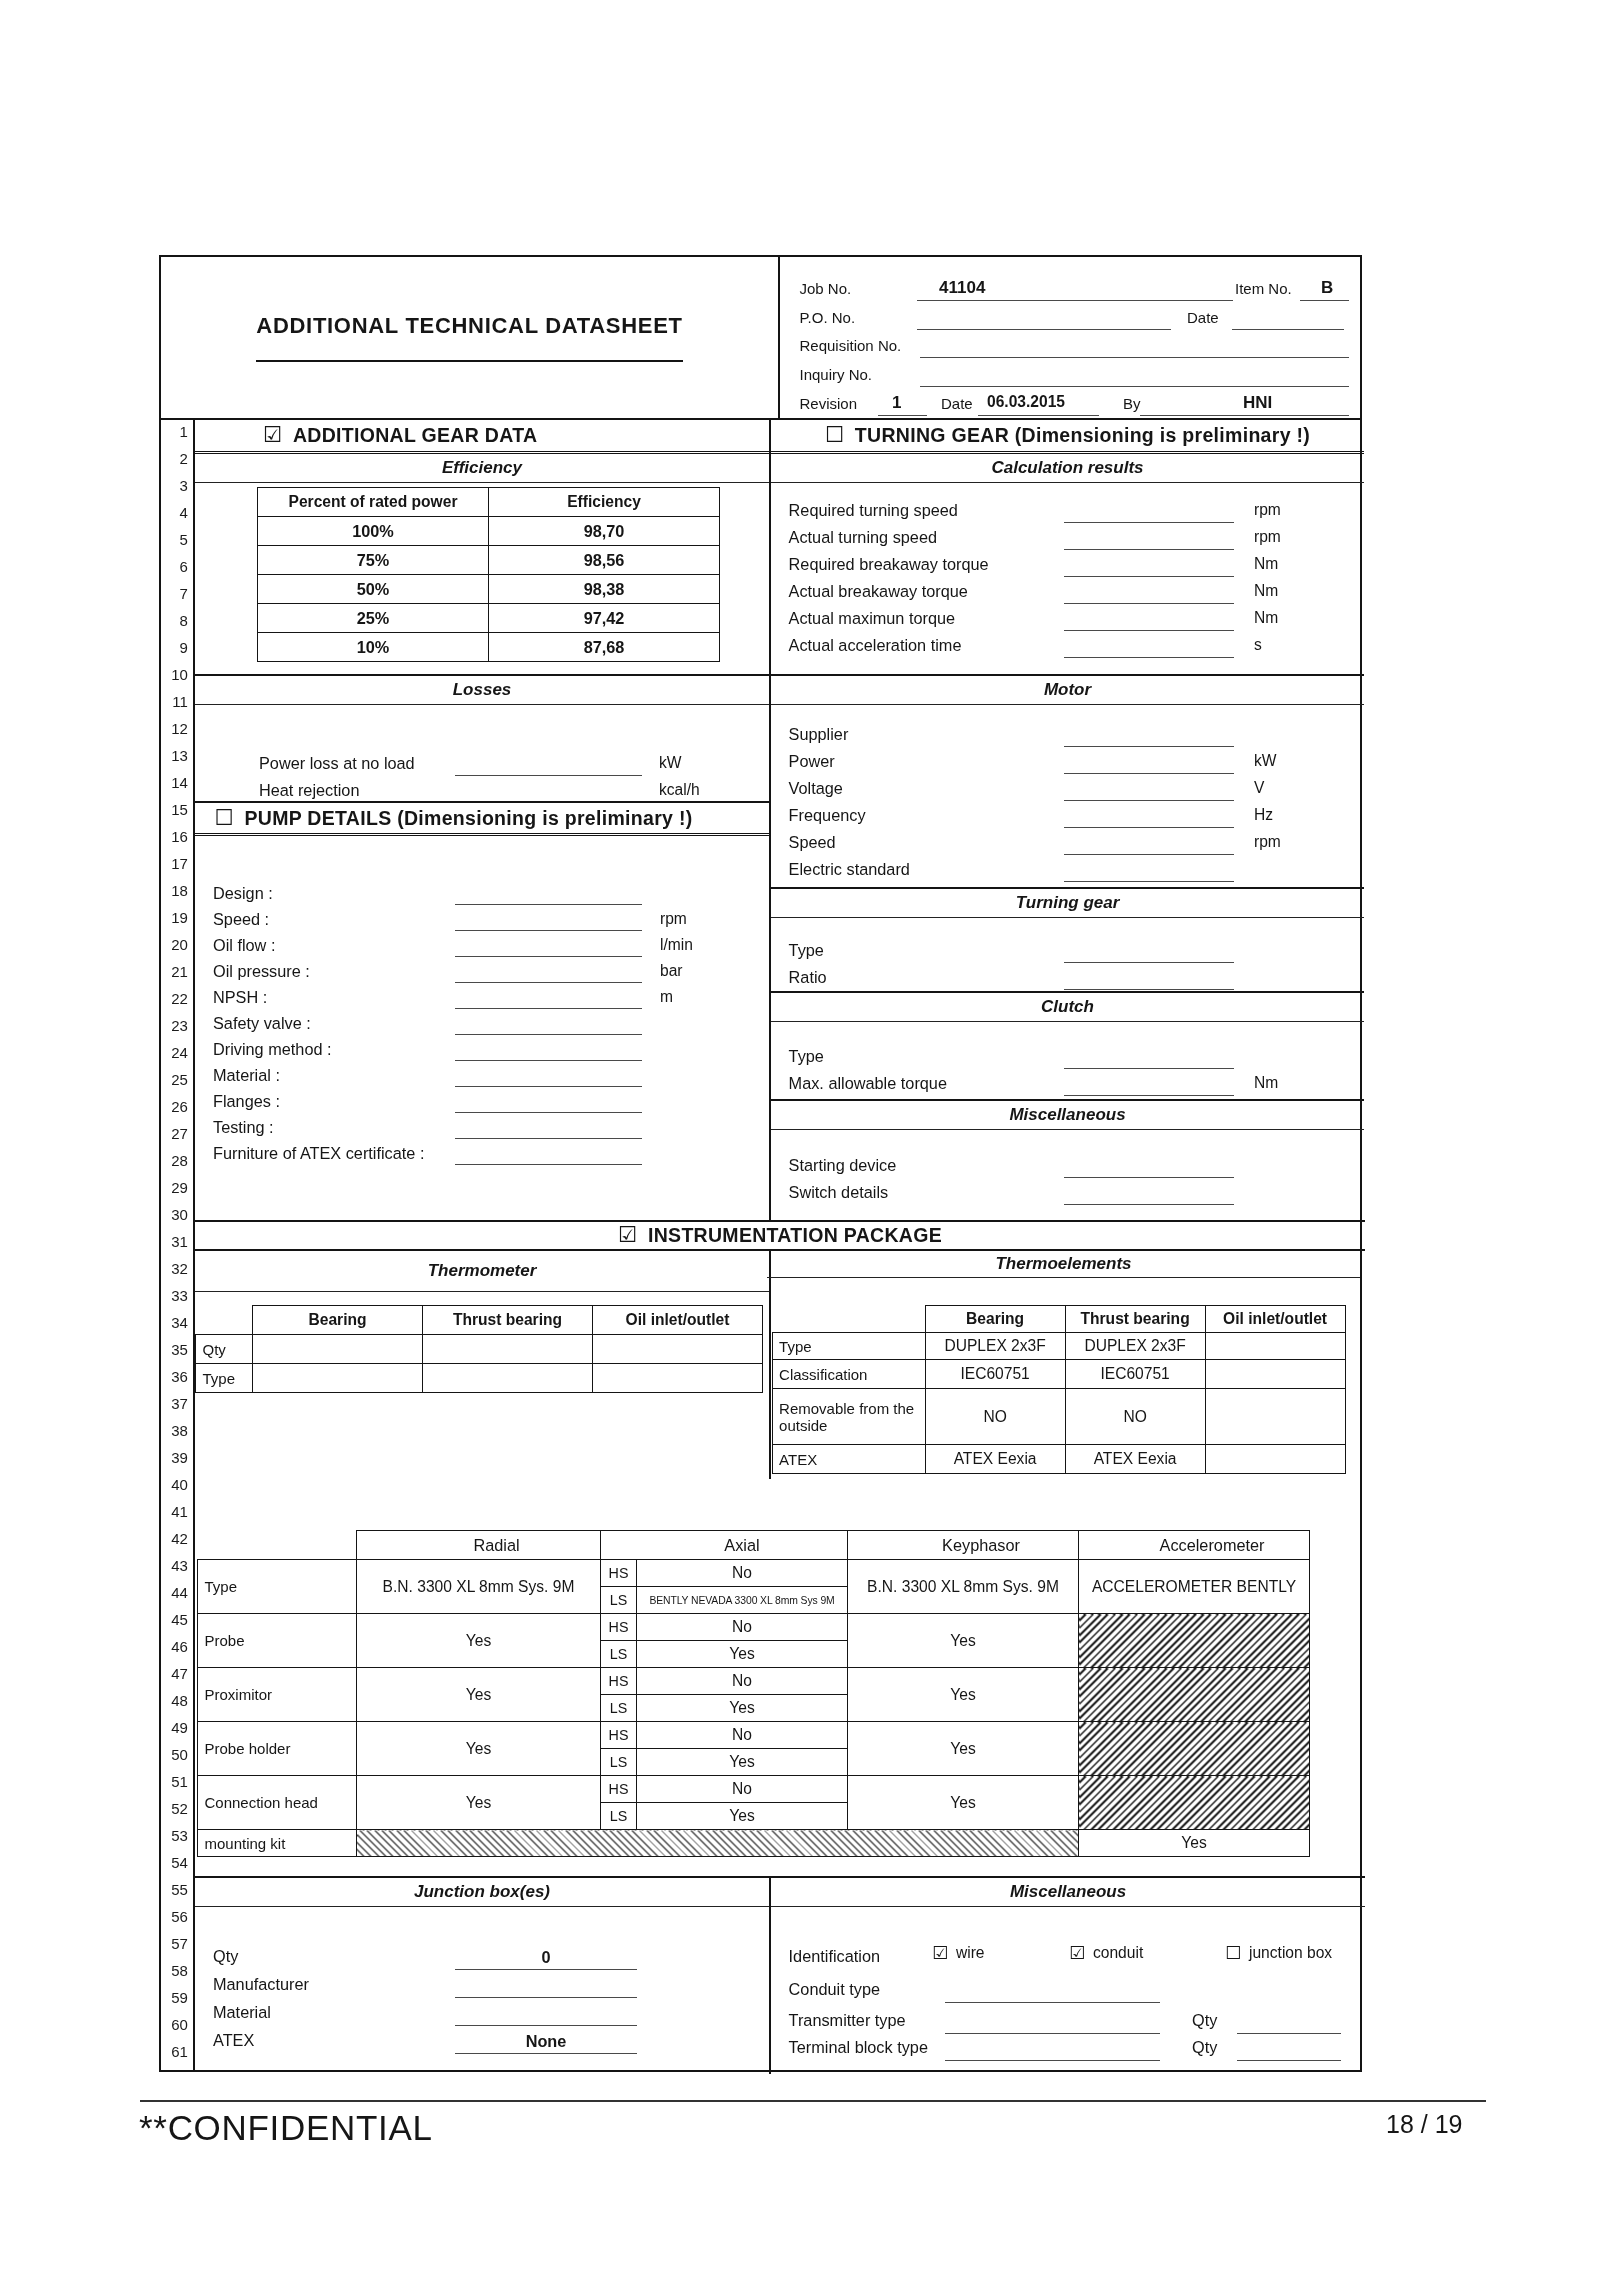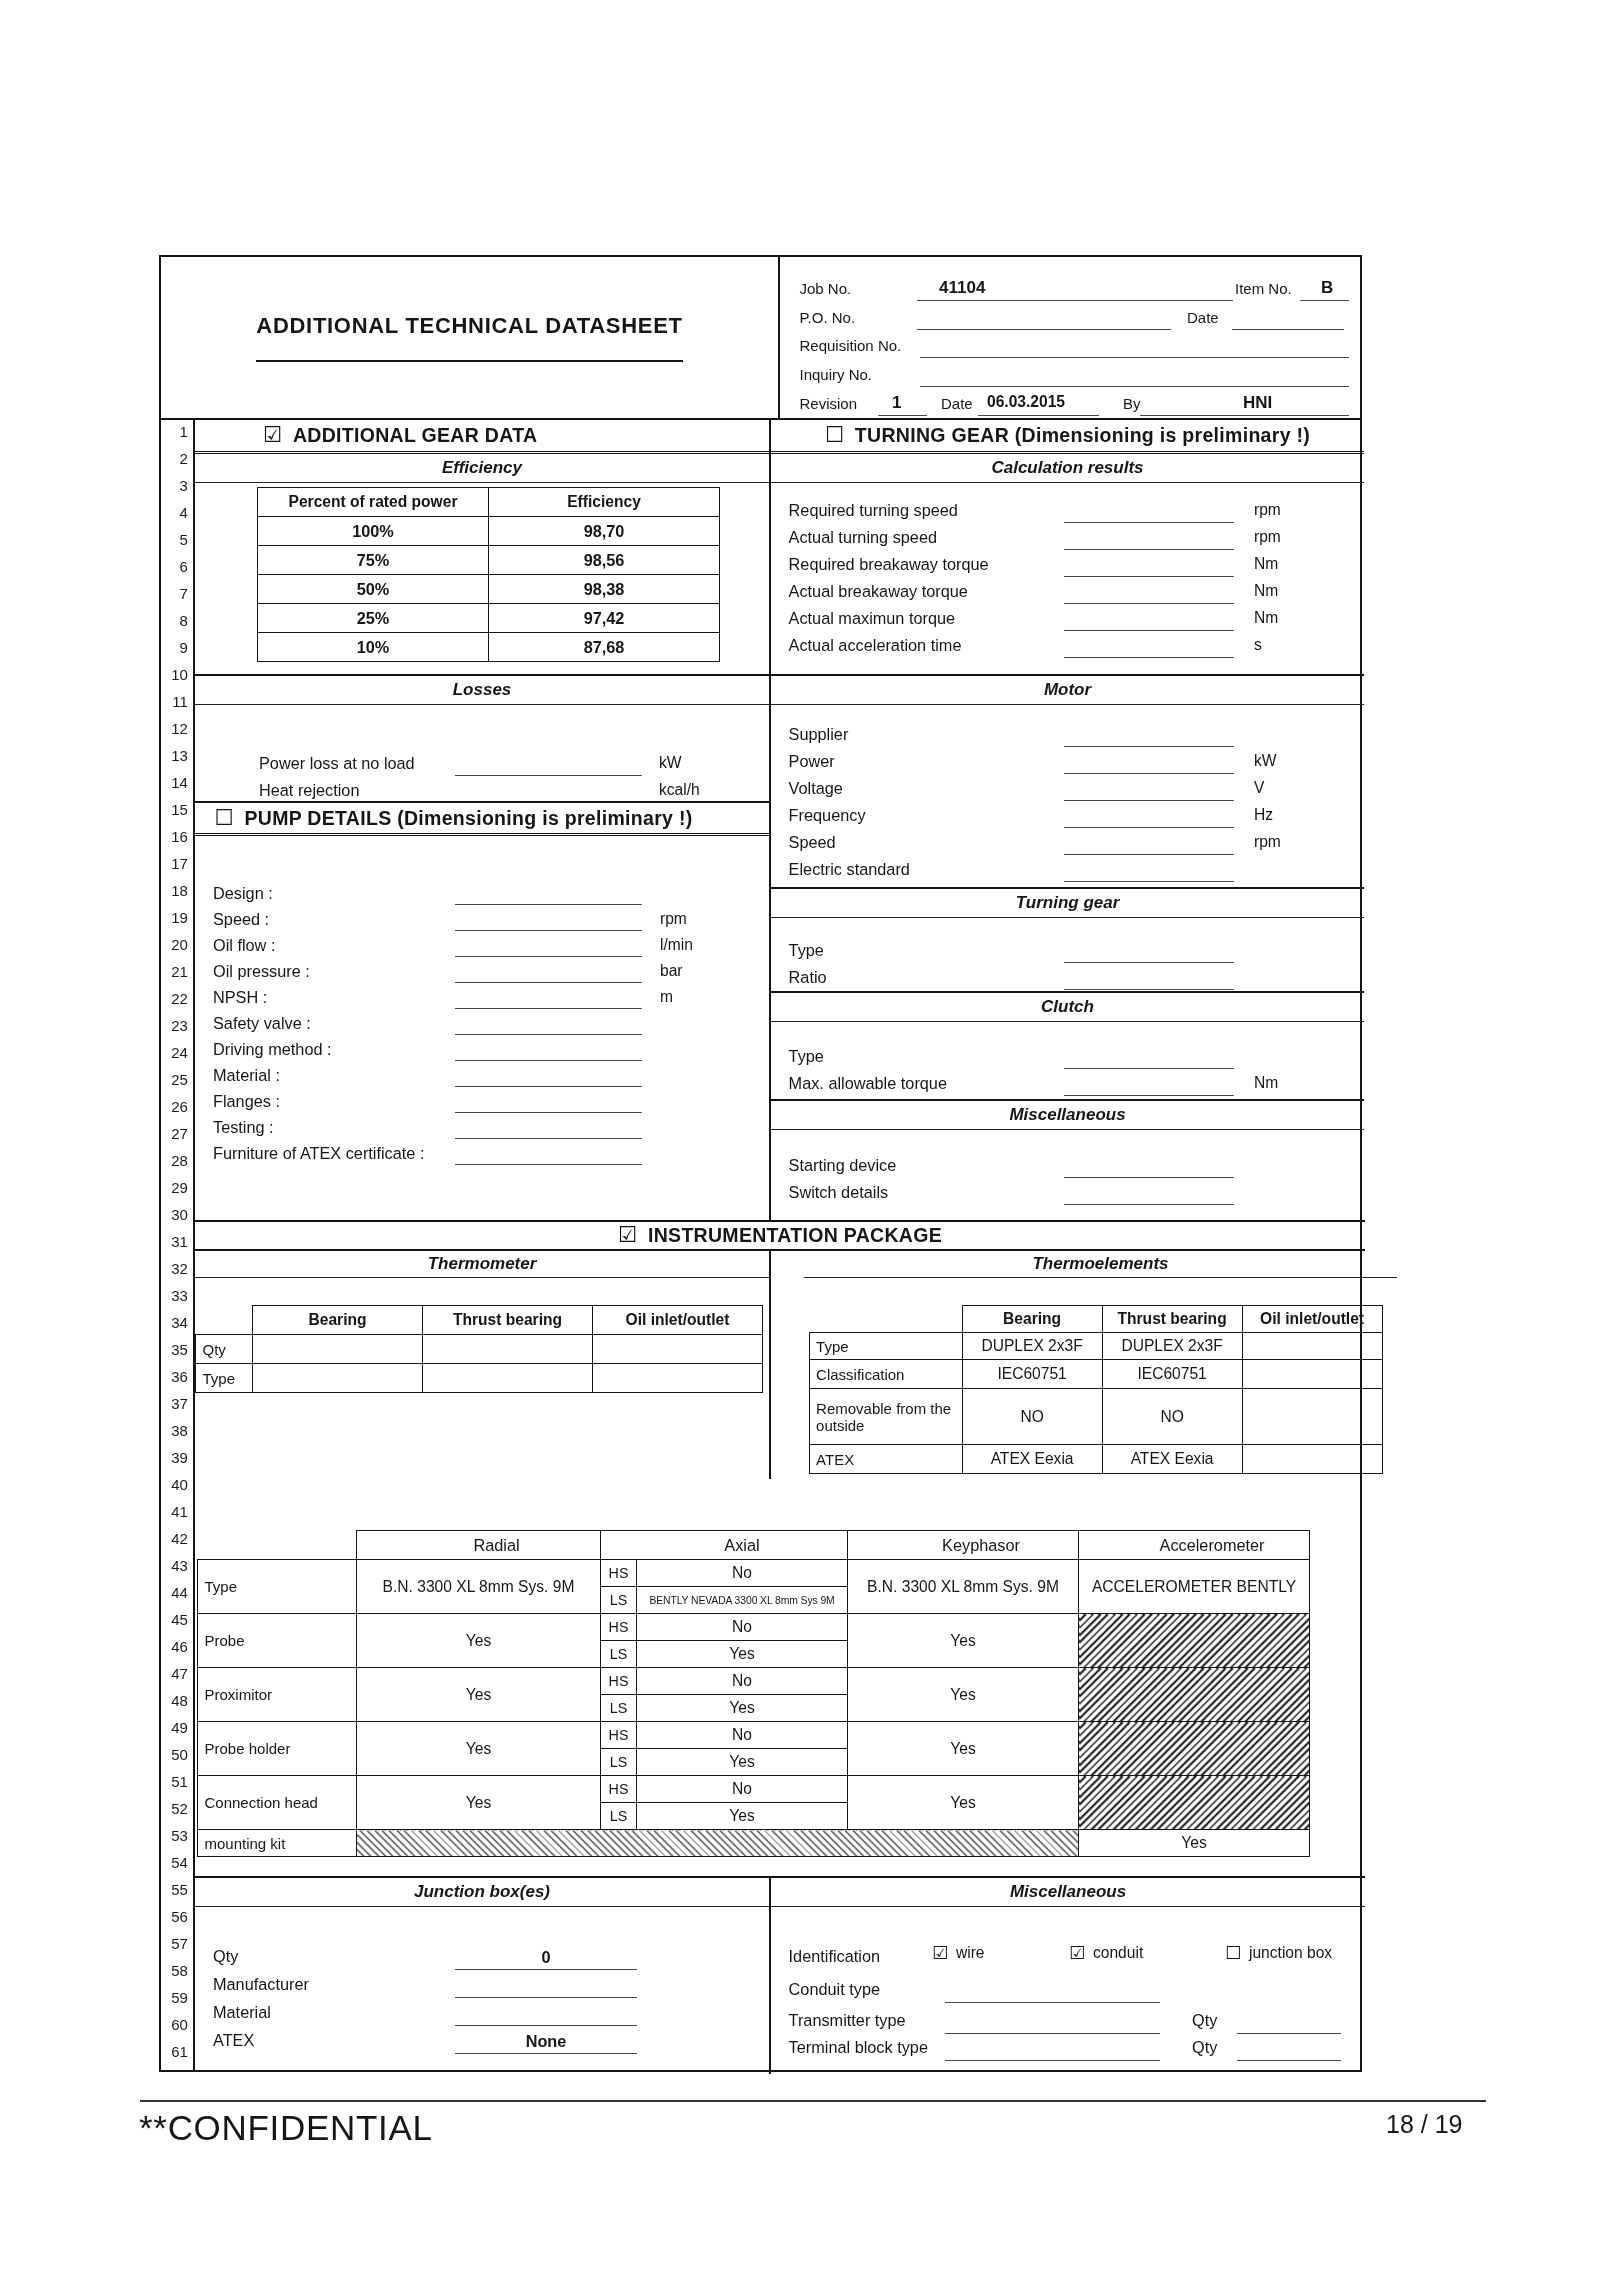--- a/index.html
+++ b/index.html
@@ -39,21 +39,21 @@
   .gearbox{left:0;top:0;width:576px;height:256px;border-right:2px solid #141414;border-bottom:2px solid #141414;}
   .calcbox{left:576px;top:0;width:593px;height:256px;border-bottom:2px solid #141414;}
   .lossbox{left:0;top:256px;width:576px;height:126px;border-right:2px solid #141414;}
   .motorbox{left:576px;top:256px;width:593px;height:211px;}
   .pumpbox{left:0;top:381px;width:576px;height:419px;border-top:2px solid #141414;border-right:2px solid #141414;}
   .tg2box{left:576px;top:467px;width:593px;height:104px;border-top:2px solid #141414;}
   .clutchbox{left:576px;top:571px;width:593px;height:107px;border-top:2px solid #141414;}
   .miscmbox{left:576px;top:679px;width:593px;height:122px;border-top:2px solid #141414;}
   .instrband{left:0;top:800px;width:1170px;height:31px;border-top:2.6px solid #141414;border-bottom:2.6px solid #141414;display:flex;align-items:center;justify-content:center;font-size:19.5px;font-weight:700;letter-spacing:0.3px;}
   .thermobox{left:0;top:831px;width:576px;height:228px;border-right:2px solid #141414;}
-  .thermoelbox{left:609px;top:831px;width:593px;height:260px;}
+  .thermoelbox{left:572px;top:831px;width:593px;height:260px;}
   .shaftband{left:0;top:1059px;width:1170px;height:29px;border-top:2px solid #141414;border-bottom:1.3px solid #222;display:flex;align-items:center;justify-content:center;font-size:17px;font-style:italic;font-weight:700;}
   .bottombox{left:0;top:1456px;width:1170px;height:198px;border-top:2px solid #141414;}
   .bleft{position:absolute;left:0;top:0;width:576px;height:100%;border-right:2px solid #141414;box-sizing:border-box;}
   .bright{position:absolute;left:576px;top:0;right:0;height:100%;}
   
   .grid{border-collapse:collapse;table-layout:fixed;position:absolute;}
   .grid th,.grid td{border:1.3px solid #151515;font-size:15.6px;font-weight:500;text-align:center;padding:0;overflow:hidden;}
   .grid th{font-weight:600;}
   .grid tr{height:29px;}
   .ghost{border:none !important;border-bottom:1.3px solid #151515 !important;background:#fff;}
@@ -507,21 +507,21 @@
             </div>
           </div>
       </div>
 
       <div class="box instrband">
         <span class="cb">☑</span>
         <span>INSTRUMENTATION PACKAGE</span>
       </div>
 
       <div class="box thermobox">
-        <div class="band" style="height:27px">
+        <div class="band" style="height:41px">
           <span>Thermometer</span>
         </div>
         <table class="grid tleft">
           <colgroup>
               <col style="width:57px">
               <col style="width:170px">
               <col style="width:170px">
               <col style="width:170px">
             </colgroup>
           <thead>

